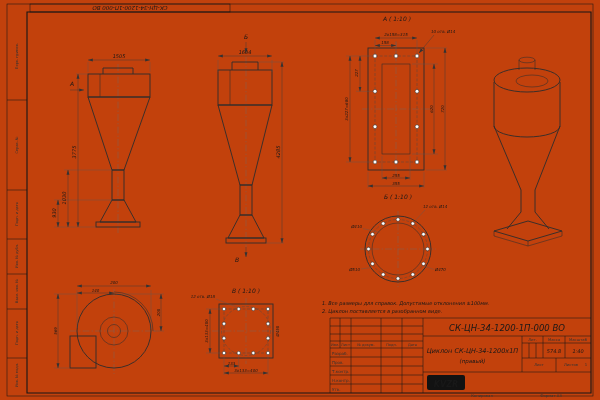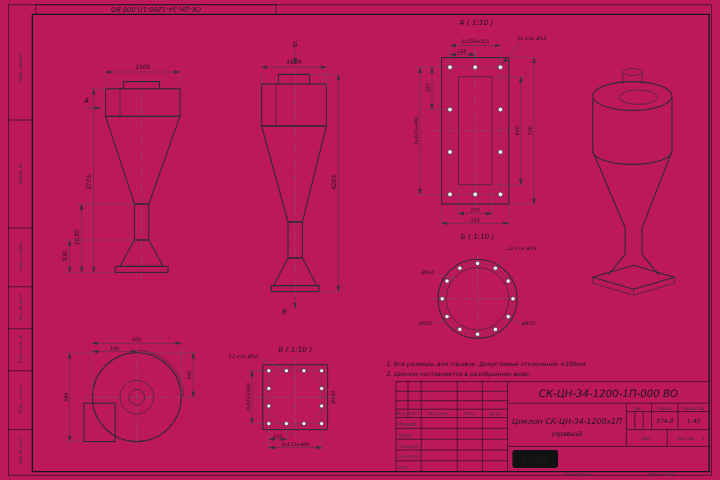--- a/index.html
+++ b/index.html
@@ -1,16 +1,16 @@
 <!DOCTYPE html>
 <html><head>
 <meta charset="utf-8">
 <style>
   html,body{margin:0;padding:0;background:#b9b9b9;}
-  .sheet{position:relative;width:600px;height:400px;background:#be185d;overflow:hidden;}
+  .sheet{position:relative;width:600px;height:400px;background:#c2410c;overflow:hidden;}
   .sheet svg{position:absolute;left:0;top:0;}
   svg text{font-family:"DejaVu Sans","Liberation Sans",sans-serif;fill:#181818;}
   .it{font-style:italic;}
   .mid{text-anchor:middle;}
   .end{text-anchor:end;}
   .f35{font-size:3.5px;} .f38{font-size:3.8px;} .f4{font-size:4px;}
   .f5{font-size:5px;} .f55{font-size:5.5px;} .f6{font-size:6px;}
   .f65{font-size:6.5px;} .f8{font-size:8px;} .f85{font-size:8.5px;}
   .g{fill:none;stroke:#2d2d2d;stroke-width:.9;}
   .g2{fill:none;stroke:#2d2d2d;stroke-width:.55;}

